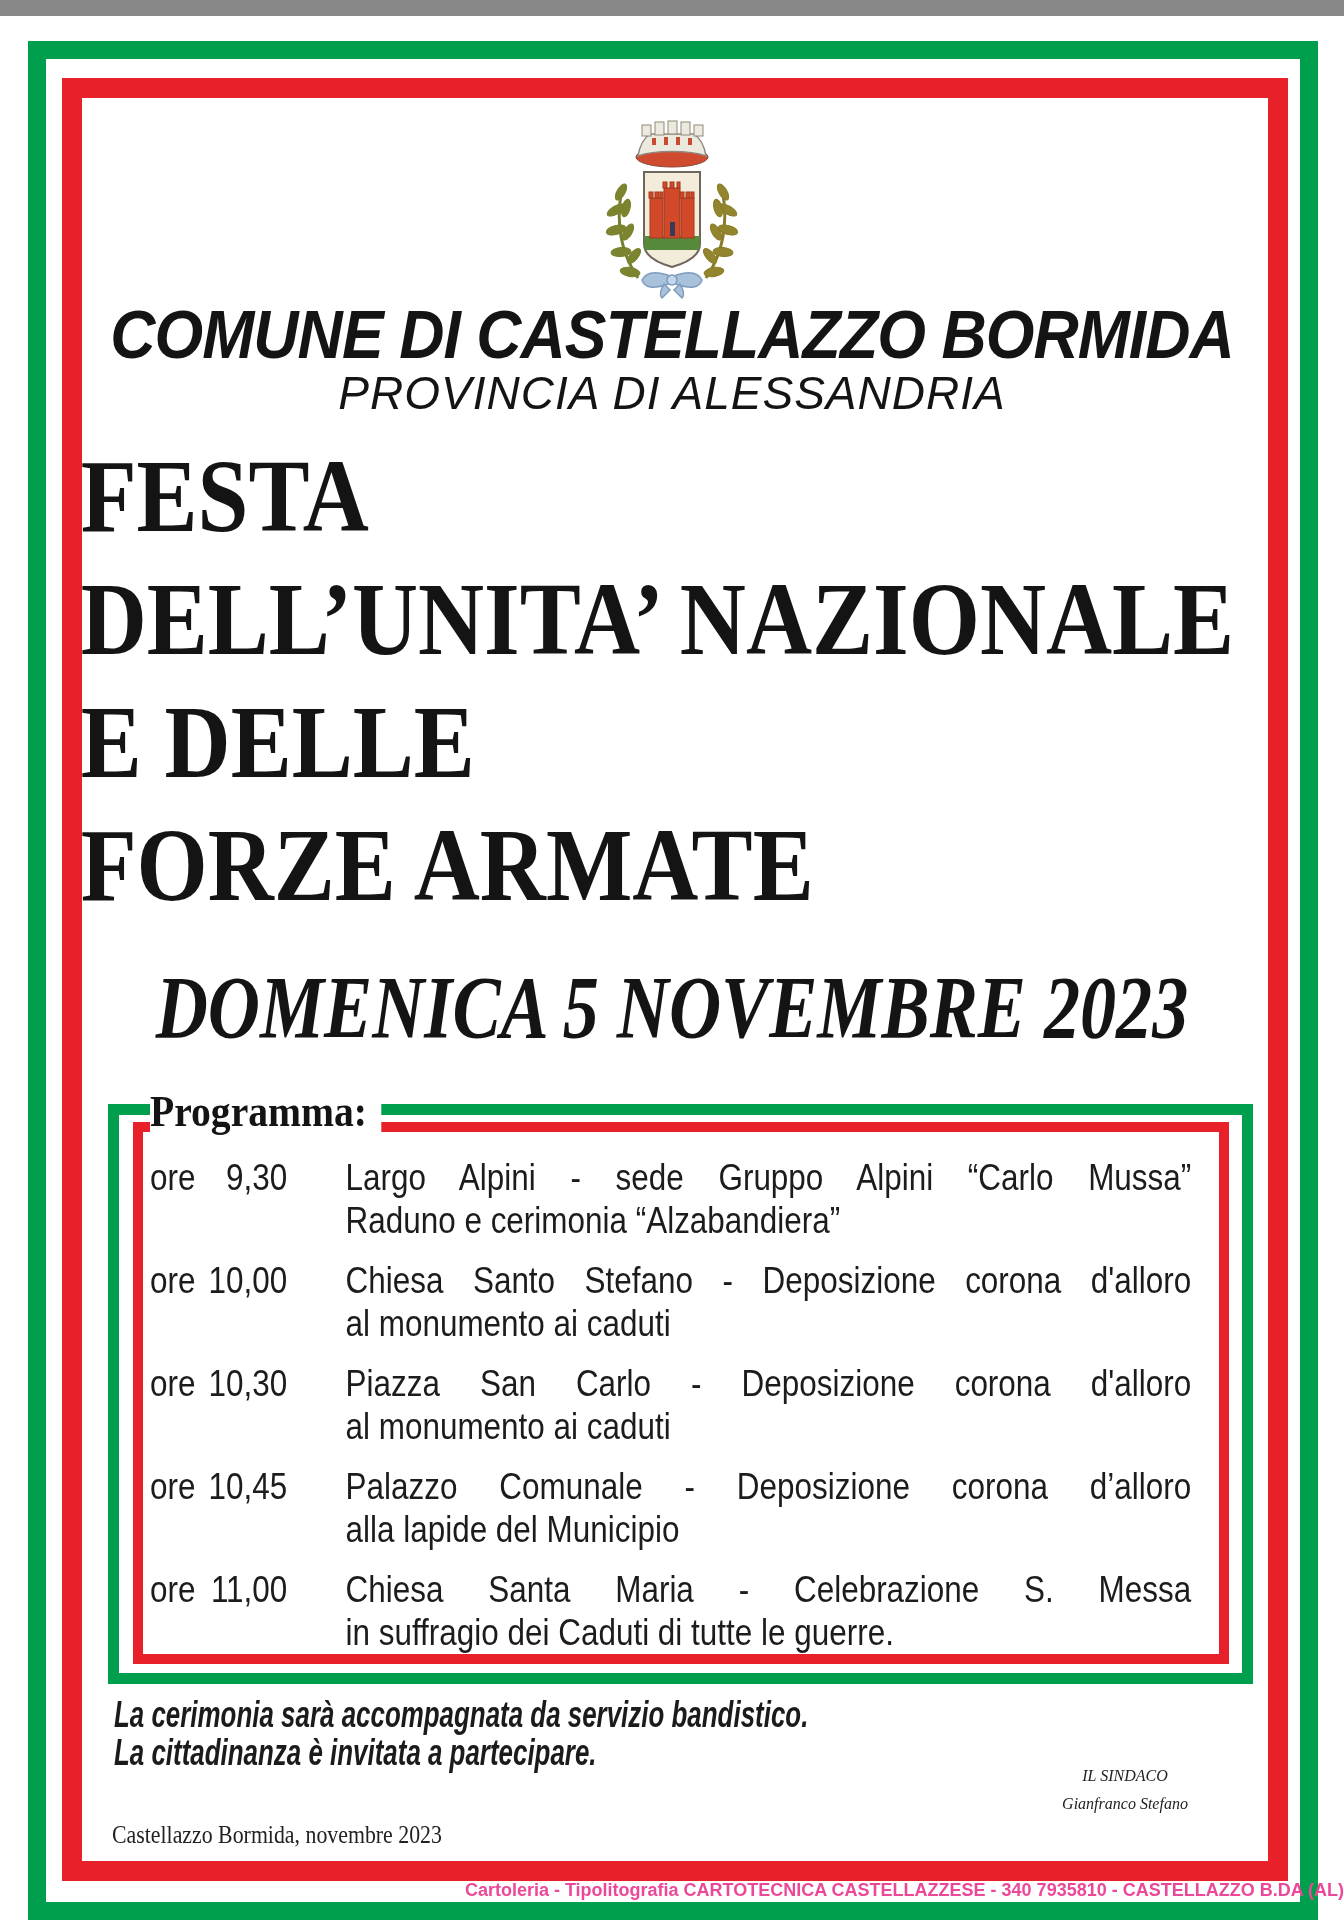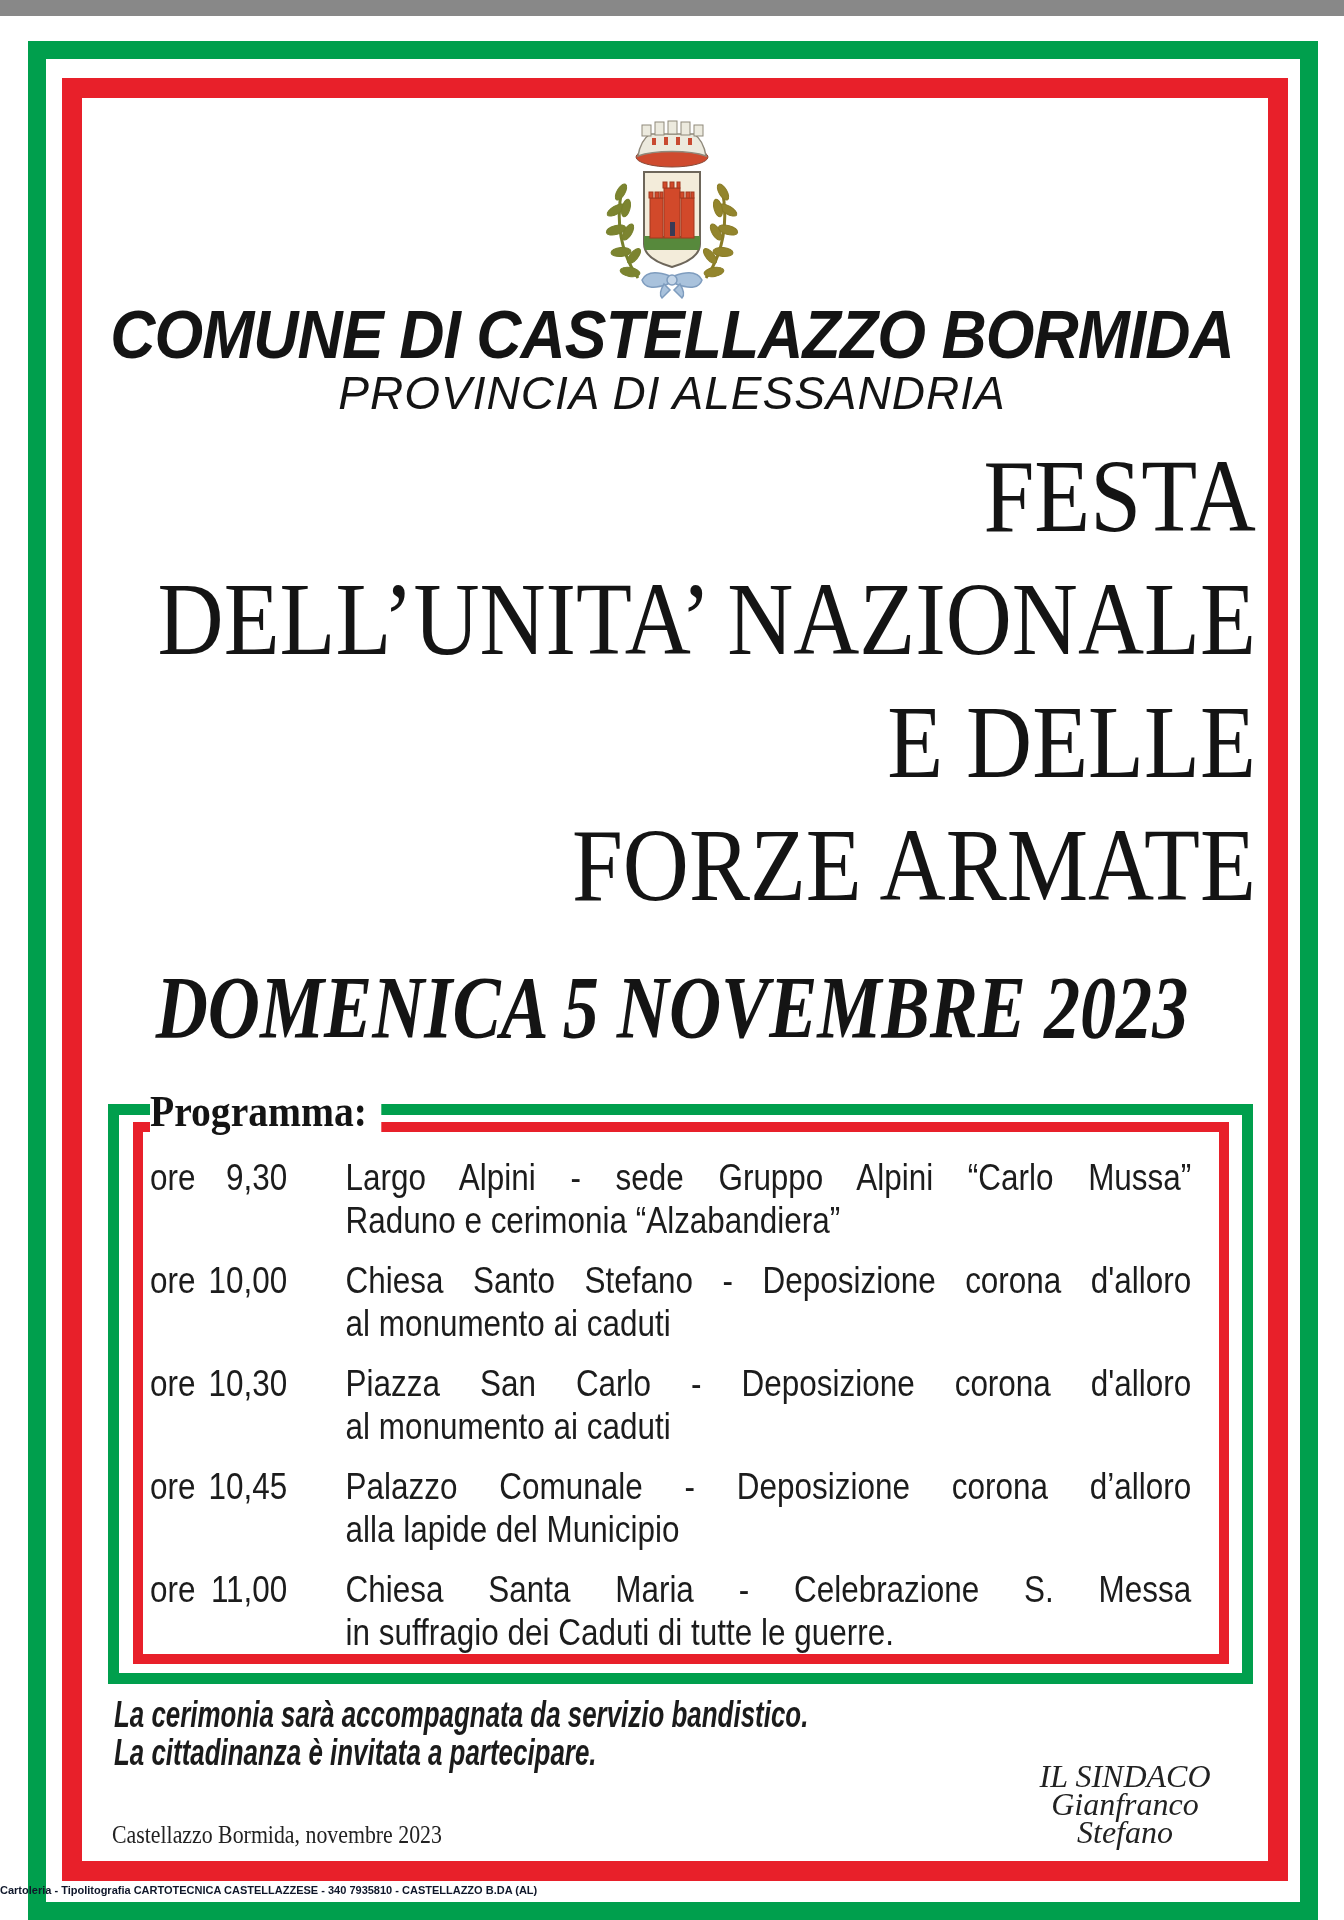--- a/index.html
+++ b/index.html
@@ -23,22 +23,22 @@
     font-size:68px; line-height:68px; transform:scaleX(0.92); letter-spacing:-1px;
     white-space:nowrap;
   }
   .prov {
     position:absolute; left:0; right:0; top:354px; text-align:center;
     font-style:italic; font-weight:400; font-size:46px; line-height:46px;
     letter-spacing:1px; white-space:nowrap;
   }
 
   
-  .title { position:absolute; left:0; right:8px; top:418px; text-align:right;
-    font-family:"Liberation Serif", serif; font-weight:400; }
+  .title { position:absolute; left:0; right:0; top:418px; text-align:left;
+    font-family:"Liberation Serif", serif; font-weight:700; }
   .title .tl {
     font-size:104px; line-height:123px; white-space:nowrap;
     transform:scaleX(0.88); letter-spacing:0px;
   }
 
   .datebig {
     position:absolute; left:0; right:0; top:942px; text-align:center;
     font-family:"Liberation Serif", serif; font-style:italic; font-weight:700;
     font-size:88px; line-height:100px; white-space:nowrap; transform:scaleX(0.82);
   }
@@ -68,31 +68,31 @@
 
   
   .closing {
     position:absolute; left:114px; top:1680px;
     font-style:italic; font-weight:700; font-size:36px; line-height:38px;
     transform:scaleX(0.72); transform-origin:0 0; white-space:nowrap; color:#1b1b1b;
   }
 
   
   .sig { position:absolute; left:1010px; top:1746px; width:230px; text-align:center;
-    font-family:"Liberation Serif", serif; font-style:italic; font-size:32px; line-height:28px; color:#222; }
+    font-family:"Liberation Serif", serif; font-style:italic; font-size:16px; line-height:28px; color:#222; }
 
   .placedate {
     position:absolute; left:112px; top:1804px;
     font-family:"Liberation Serif", serif; font-size:26px; line-height:30px;
     transform:scaleX(0.84); transform-origin:0 0; white-space:nowrap; color:#222;
   }
 
   .printline {
-    position:absolute; left:0; right:0; top:1866px; text-align:left;
-    font-weight:700; font-size:11px; line-height:17px; color:#0f172a; white-space:nowrap;
+    position:absolute; left:0; right:0; top:1866px; text-align:right;
+    font-weight:700; font-size:18px; line-height:17px; color:#ec4899; white-space:nowrap;
   }
 
   :root { --green:#009F4D; --red:#E8202A; }
 </style>
 </head>
 <body>
 
 <div class="poster">
 
   <div class="frame frame-green"></div>

